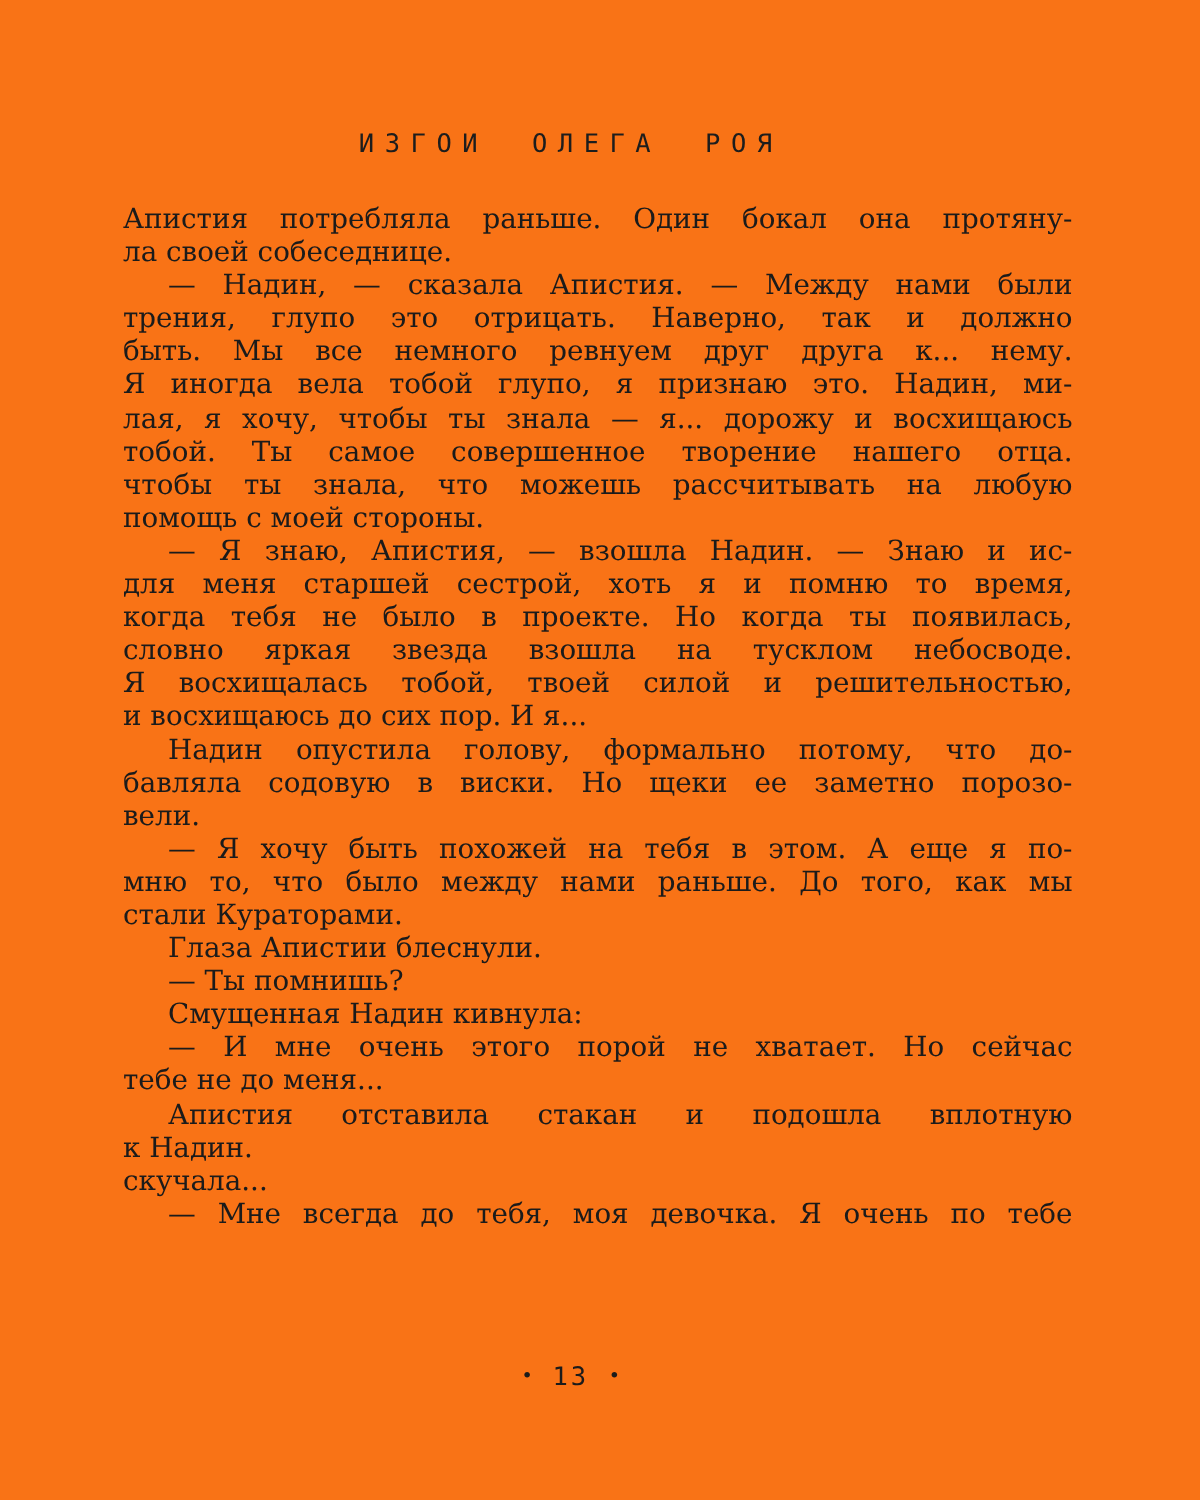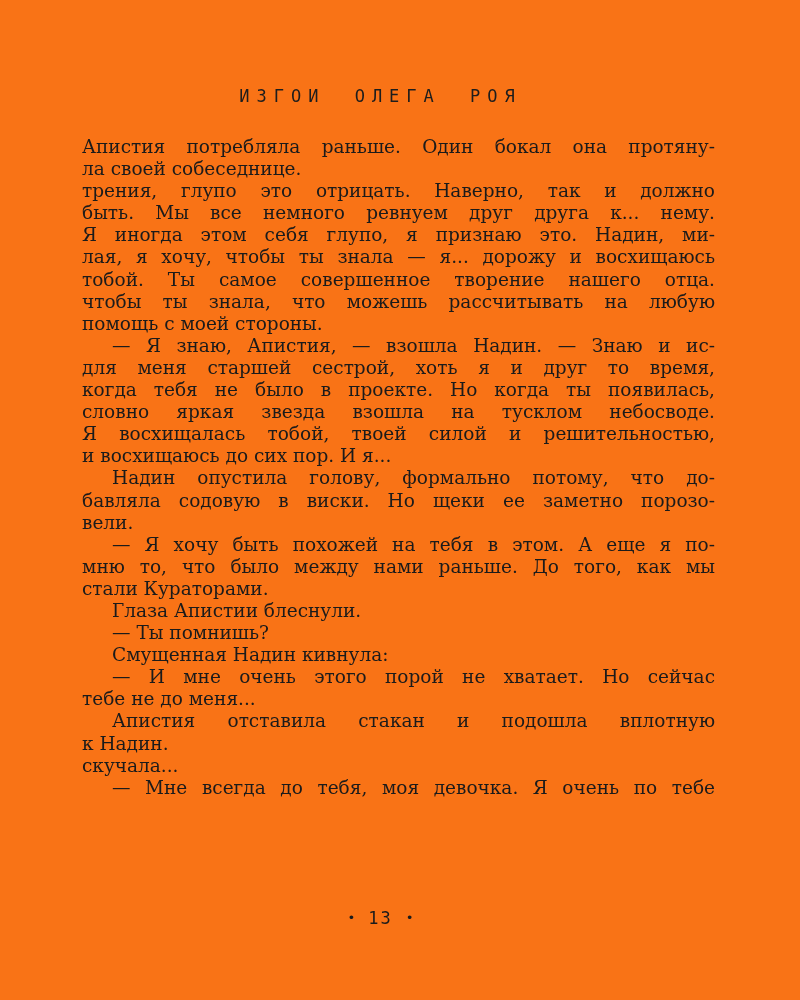--- a/index.html
+++ b/index.html
@@ -69,29 +69,30 @@
 </style>
 </head>
 <body>
 
 <div class="page" style="background: #f97316; color: rgb(27, 27, 27); padding-left: 44px;">
   <div class="running-head">ИЗГОИ ОЛЕГА РОЯ</div>
 
   <div class="text-block">
       <div class="line">Апистия потребляла раньше. Один бокал она протяну-</div>
       <div class="line last">ла своей собеседнице.</div>
+      <div class="line indent">— Надин, — сказала Апистия. — Между нами были</div>
       <div class="line">трения, глупо это отрицать. Наверно, так и должно</div>
       <div class="line">быть. Мы все немного ревнуем друг друга к... нему.</div>
-      <div class="line">Я иногда этом себя глупо, я признаю это. Надин, ми-</div>
+      <div class="line">Я иногда вела тобой глупо, я признаю это. Надин, ми-</div>
       <div class="line">лая, я хочу, чтобы ты знала — я... дорожу и восхищаюсь</div>
       <div class="line">тобой. Ты самое совершенное творение нашего отца.</div>
       <div class="line">чтобы ты знала, что можешь рассчитывать на любую</div>
       <div class="line last">помощь с моей стороны.</div>
       <div class="line indent">— Я знаю, Апистия, — взошла Надин. — Знаю и ис-</div>
-      <div class="line">для меня старшей сестрой, хоть я и друг то время,</div>
+      <div class="line">для меня старшей сестрой, хоть я и помню то время,</div>
       <div class="line">когда тебя не было в проекте. Но когда ты появилась,</div>
       <div class="line">словно яркая звезда взошла на тусклом небосводе.</div>
       <div class="line">Я восхищалась тобой, твоей силой и решительностью,</div>
       <div class="line last">и восхищаюсь до сих пор. И я...</div>
       <div class="line indent">Надин опустила голову, формально потому, что до-</div>
       <div class="line">бавляла содовую в виски. Но щеки ее заметно порозо-</div>
       <div class="line last">вели.</div>
       <div class="line indent">— Я хочу быть похожей на тебя в этом. А еще я по-</div>
       <div class="line">мню то, что было между нами раньше. До того, как мы</div>
       <div class="line last">стали Кураторами.</div>

